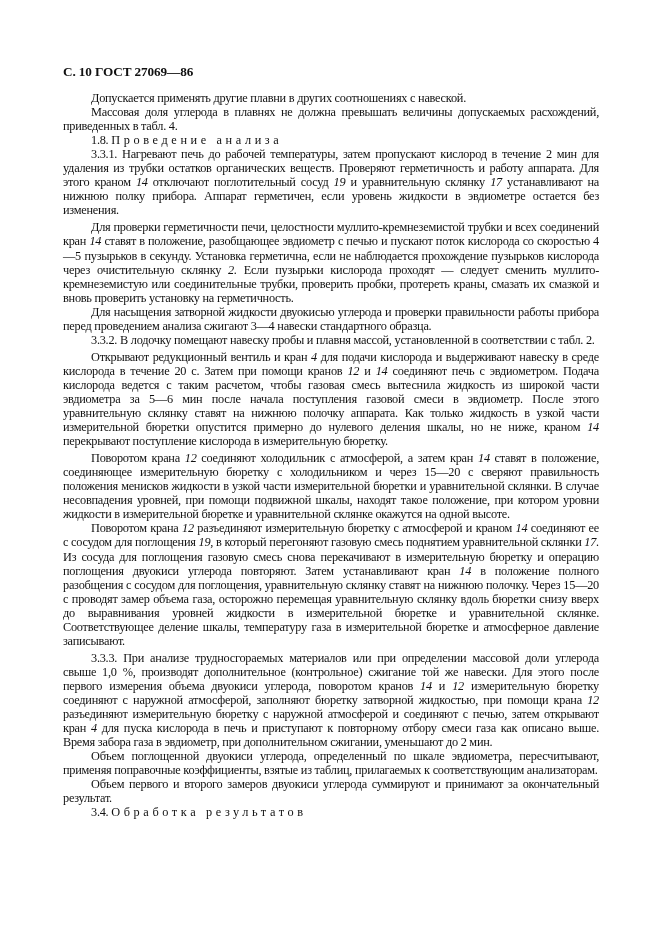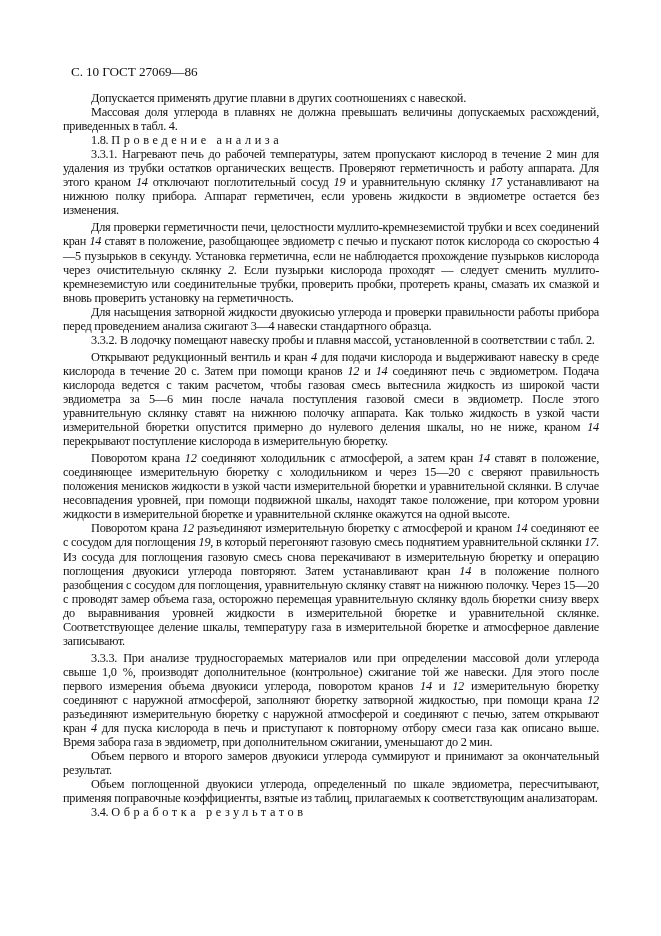--- a/index.html
+++ b/index.html
@@ -1,18 +1,18 @@
 <!DOCTYPE html>
 <html><head>
 <meta charset="utf-8">
 <style>
   html, body { margin: 0; padding: 0; background: #ffffff; }
   body { width: 661px; height: 936px; position: relative; overflow: hidden; }
   .page { position: absolute; left: 63px; top: 0; width: 536px; color: #111; font-family: "Liberation Serif", "DejaVu Serif", serif; }
-  .header { position: absolute; top: 64px; left: 8px; font-weight: normal; font-size: 13.2px; letter-spacing: -0.1px; }
+  .header { position: absolute; top: 64px; left: 0; font-weight: bold; font-size: 13.2px; letter-spacing: -0.1px; }
   .body { position: absolute; top: 91px; left: 0; width: 536px; font-size: 12.3px; line-height: 14.05px; text-align: justify; letter-spacing: -0.25px; }
   .p { margin: 0; text-indent: 28px; }
   .p.gap { margin-top: 3px; }
   .spaced { letter-spacing: 3.6px; }
   i { font-style: italic; }
 </style>
 </head>
 <body>
 
 <div class="page">
@@ -32,17 +32,17 @@
 
     <p class="p gap"><span>Открывают редукционный вентиль и кран </span><i>4</i><span> для подачи кислорода и выдерживают навеску в среде кислорода в течение 20 с. Затем при помощи кранов </span><i>12</i><span> и </span><i>14</i><span> соединяют печь с эвдиометром. Подача кислорода ведется с таким расчетом, чтобы газовая смесь вытеснила жидкость из широкой части эвдиометра за 5—6 мин после начала поступления газовой смеси в эвдиометр. После этого уравнительную склянку ставят на нижнюю полочку аппарата. Как только жидкость в узкой части измерительной бюретки опустится примерно до нулевого деления шкалы, но не ниже, краном </span><i>14</i><span> перекрывают поступление кислорода в измерительную бюретку.</span></p>
 
     <p class="p gap"><span>Поворотом крана </span><i>12</i><span> соединяют холодильник с атмосферой, а затем кран </span><i>14</i><span> ставят в положение, соединяющее измерительную бюретку с холодильником и через 15—20 с сверяют правильность положения менисков жидкости в узкой части измерительной бюретки и уравнительной склянки. В случае несовпадения уровней, при помощи подвижной шкалы, находят такое положение, при котором уровни жидкости в измерительной бюретке и уравнительной склянке окажутся на одной высоте.</span></p>
 
 
     <p class="p"><span>Поворотом крана </span><i>12</i><span> разъединяют измерительную бюретку с атмосферой и краном </span><i>14</i><span> соединяют ее с сосудом для поглощения </span><i>19</i><span>, в который перегоняют газовую смесь поднятием уравнительной склянки </span><i>17.</i><span> Из сосуда для поглощения газовую смесь снова перекачивают в измерительную бюретку и операцию поглощения двуокиси углерода повторяют. Затем устанавливают кран </span><i>14</i><span> в положение полного разобщения с сосудом для поглощения, уравнительную склянку ставят на нижнюю полочку. Через 15—20 с проводят замер объема газа, осторожно перемещая уравнительную склянку вдоль бюретки снизу вверх до выравнивания уровней жидкости в измерительной бюретке и уравнительной склянке. Соответствующее деление шкалы, температуру газа в измерительной бюретке и атмосферное давление записывают.</span></p>
 
     <p class="p gap"><span>3.3.3. При анализе трудносгораемых материалов или при определении массовой доли углерода свыше 1,0 %,  производят дополнительное (контрольное) сжигание той же навески. Для этого после первого измерения объема двуокиси углерода, поворотом кранов </span><i>14</i><span> и </span><i>12</i><span> измерительную бюретку соединяют с наружной атмосферой, заполняют бюретку затворной жидкостью, при помощи крана </span><i>12</i><span> разъединяют измерительную бюретку с наружной атмосферой и соединяют с печью, затем открывают кран </span><i>4</i><span> для пуска кислорода в печь и приступают к повторному отбору смеси газа как описано выше. Время забора газа в эвдиометр, при дополнительном сжигании, уменьшают до 2 мин.</span></p>
 
+    <p class="p">Объем поглощенной двуокиси углерода, определенный по шкале эвдиометра, пересчитывают, применяя поправочные коэффициенты, взятые из таблиц, прилагаемых к соответствующим анализаторам.</p>
     <p class="p">Объем первого и второго замеров двуокиси углерода суммируют и принимают за окончательный результат.</p>
-    <p class="p">Объем поглощенной двуокиси углерода, определенный по шкале эвдиометра, пересчитывают, применяя поправочные коэффициенты, взятые из таблиц, прилагаемых к соответствующим анализаторам.</p>
     <p class="p"><span>3.4.</span> <span class="spaced">Обработка результатов</span></p>
   </div>
 </div>
 
 </body></html>

